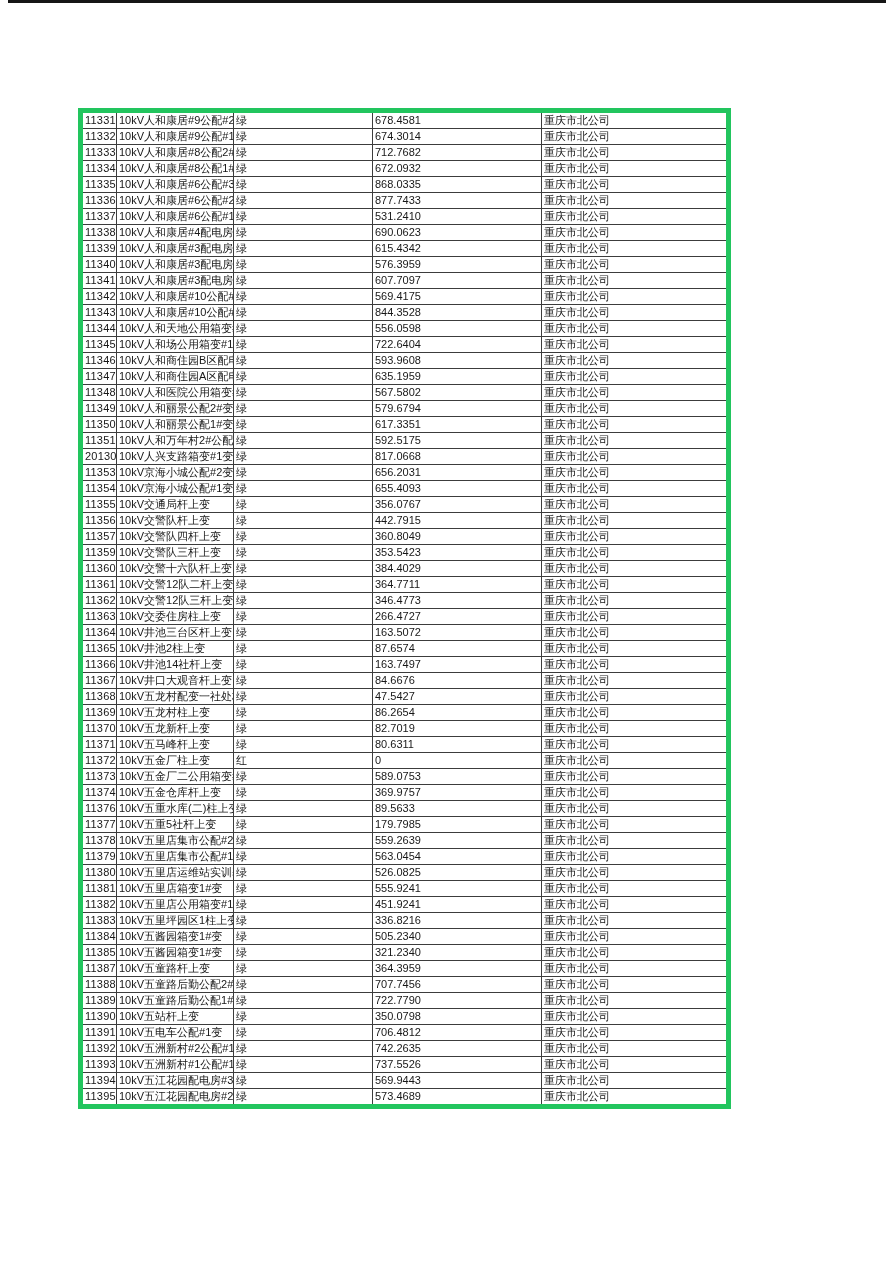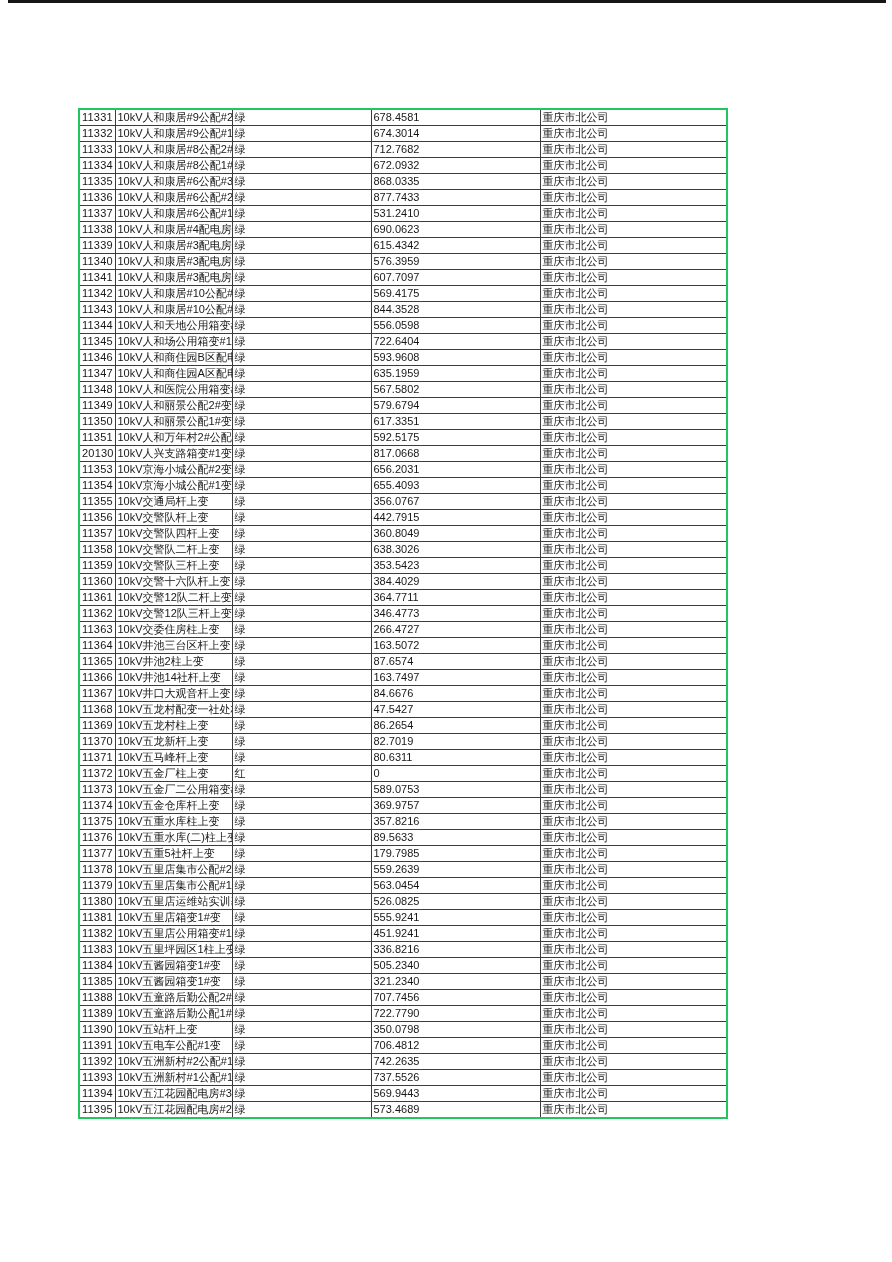--- a/index.html
+++ b/index.html
@@ -27,21 +27,21 @@
   }
   .table-wrap {
     position: absolute;
     left: 78px;
     top: 108px;
   }
   table.data-table {
     border-collapse: collapse;
     table-layout: fixed;
     width: 648px;
-    border: 2px solid #22c55e;
+    border: 5px solid #22c55e;
   }
   table.data-table td {
     border: 1px solid #3c3c3c;
     height: 15px;
     line-height: 15px;
     font-size: 11px;
     color: #171717;
     padding: 0 1px 0 2px;
     white-space: nowrap;
     overflow: hidden;
@@ -254,27 +254,20 @@
             <td class="col-company">重庆市北公司</td>
           </tr>
           <tr>
             <td class="col-id">11357</td>
             <td class="col-name">10kV交警队四杆上变</td>
             <td class="col-status">绿</td>
             <td class="col-value">360.8049</td>
             <td class="col-company">重庆市北公司</td>
           </tr>
           <tr>
-            <td class="col-id">11358</td>
-            <td class="col-name">10kV交警队二杆上变</td>
-            <td class="col-status">绿</td>
-            <td class="col-value">638.3026</td>
-            <td class="col-company">重庆市北公司</td>
-          </tr>
-          <tr>
             <td class="col-id">11359</td>
             <td class="col-name">10kV交警队三杆上变</td>
             <td class="col-status">绿</td>
             <td class="col-value">353.5423</td>
             <td class="col-company">重庆市北公司</td>
           </tr>
           <tr>
             <td class="col-id">11360</td>
             <td class="col-name">10kV交警十六队杆上变</td>
             <td class="col-status">绿</td>
@@ -373,27 +366,20 @@
             <td class="col-company">重庆市北公司</td>
           </tr>
           <tr>
             <td class="col-id">11374</td>
             <td class="col-name">10kV五金仓库杆上变</td>
             <td class="col-status">绿</td>
             <td class="col-value">369.9757</td>
             <td class="col-company">重庆市北公司</td>
           </tr>
           <tr>
-            <td class="col-id">11375</td>
-            <td class="col-name">10kV五重水库柱上变</td>
-            <td class="col-status">绿</td>
-            <td class="col-value">357.8216</td>
-            <td class="col-company">重庆市北公司</td>
-          </tr>
-          <tr>
             <td class="col-id">11376</td>
             <td class="col-name">10kV五重水库(二)柱上变</td>
             <td class="col-status">绿</td>
             <td class="col-value">89.5633</td>
             <td class="col-company">重庆市北公司</td>
           </tr>
           <tr>
             <td class="col-id">11377</td>
             <td class="col-name">10kV五重5社杆上变</td>
             <td class="col-status">绿</td>
@@ -447,20 +433,27 @@
             <td class="col-name">10kV五酱园箱变1#变</td>
             <td class="col-status">绿</td>
             <td class="col-value">505.2340</td>
             <td class="col-company">重庆市北公司</td>
           </tr>
           <tr>
             <td class="col-id">11385</td>
             <td class="col-name">10kV五酱园箱变1#变</td>
             <td class="col-status">绿</td>
             <td class="col-value">321.2340</td>
+            <td class="col-company">重庆市北公司</td>
+          </tr>
+          <tr>
+            <td class="col-id">11387</td>
+            <td class="col-name">10kV五童路杆上变</td>
+            <td class="col-status">绿</td>
+            <td class="col-value">364.3959</td>
             <td class="col-company">重庆市北公司</td>
           </tr>
           <tr>
             <td class="col-id">11388</td>
             <td class="col-name">10kV五童路后勤公配2#变压</td>
             <td class="col-status">绿</td>
             <td class="col-value">707.7456</td>
             <td class="col-company">重庆市北公司</td>
           </tr>
           <tr>

